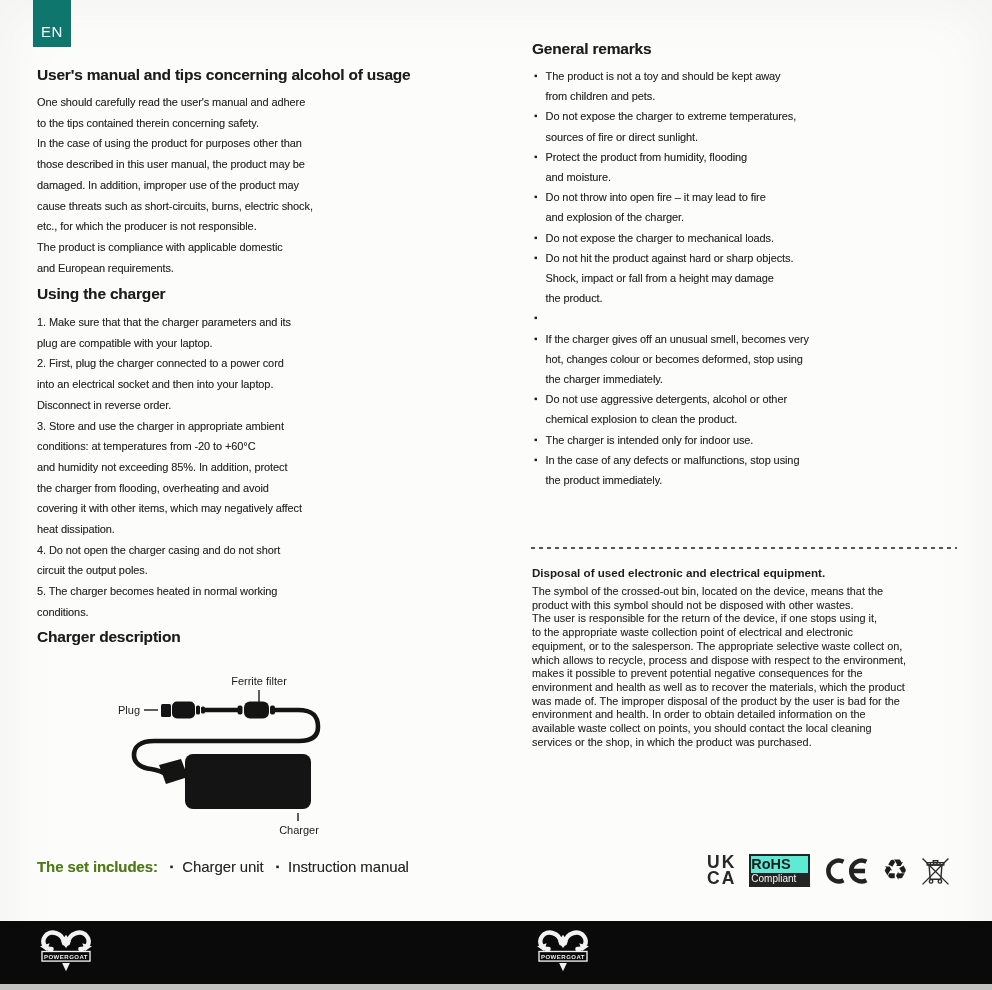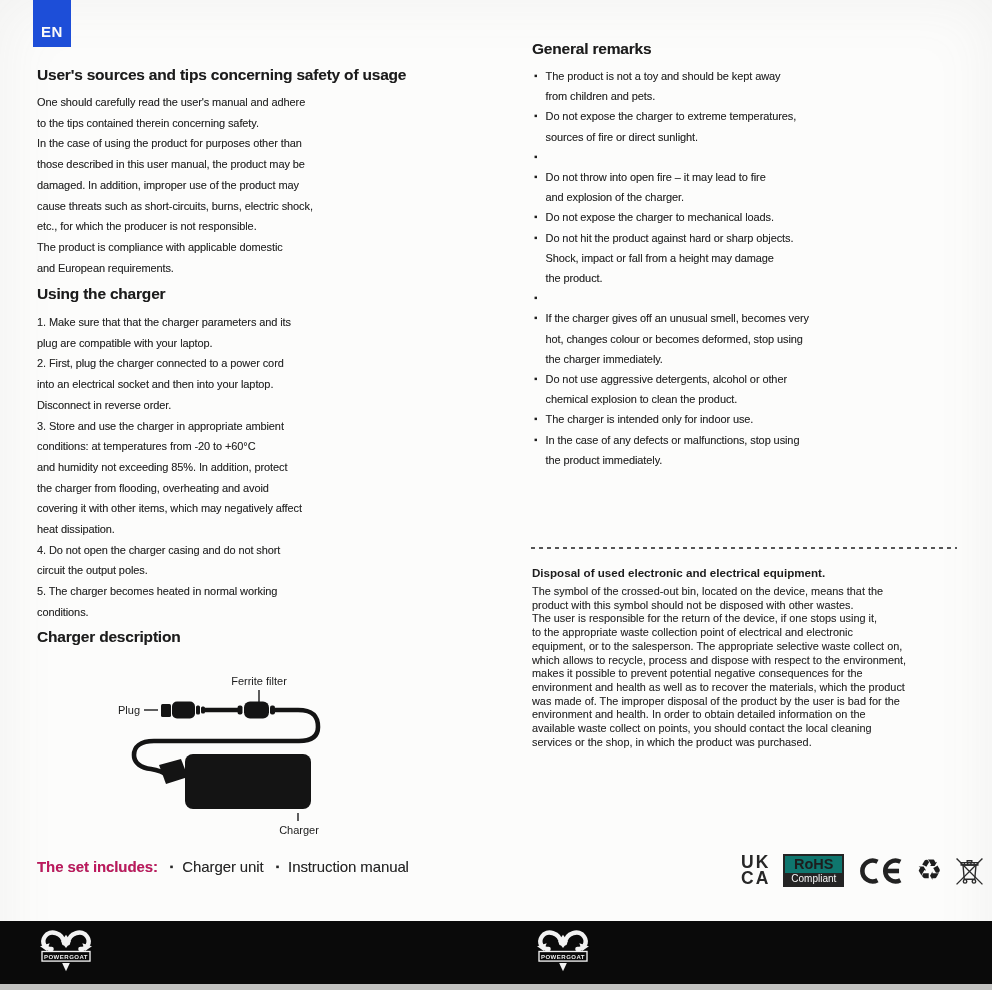--- a/index.html
+++ b/index.html
@@ -1,23 +1,23 @@
 <!DOCTYPE html>
 <html lang="en"><head>
 <meta charset="utf-8">
 <style>
   html,body{margin:0;padding:0;}
   body{width:992px;height:990px;position:relative;background:#fcfcfb;
        font-family:"Liberation Sans",sans-serif;color:#262626;overflow:hidden;}
   .page{position:absolute;inset:0;box-shadow:inset 0 0 60px rgba(120,120,120,0.08);}
   .abs{position:absolute;margin:0;}
   
-  .en-badge{left:33px;top:0;width:38px;height:47px;background:#1d4ed8;color:#fafafa;
+  .en-badge{left:33px;top:0;width:38px;height:47px;background:#0f766e;color:#fafafa;
     display:flex;align-items:flex-end;justify-content:center;padding-bottom:7px;
-    box-sizing:border-box;font-weight:bold;font-size:15px;letter-spacing:.5px;}
+    box-sizing:border-box;font-weight:normal;font-size:15px;letter-spacing:.5px;}
   
   .h-big{font-size:15.5px;font-weight:bold;color:#1c1c1c;letter-spacing:-0.2px;
     text-shadow:0 0 .4px rgba(0,0,0,.35);}
   .left-title{left:37px;top:66px;width:460px;}
   .using-title{left:37px;top:285px;}
   .desc-title{left:37px;top:628px;}
   .general-title{left:532px;top:40px;}
   
   .para{font-size:11px;line-height:20.7px;letter-spacing:-0.1px;white-space:pre-line;
     width:462px;text-shadow:0 0 .4px rgba(0,0,0,.3);}
@@ -37,27 +37,27 @@
     white-space:pre-line;color:#2a2a2a;text-shadow:0 0 .3px rgba(0,0,0,.3);}
   
   .diagram{left:95px;top:658px;}
   .dlabel{font-size:11px;fill:#1b1b1b;font-family:"Liberation Sans",sans-serif;}
   .dline{stroke:#1b1b1b;stroke-width:1.4;}
   .dfill{fill:#141414;}
   .cable{fill:none;stroke:#141414;stroke-width:4.6;stroke-linecap:round;}
   
   .set-includes{left:37px;top:858px;font-size:15px;letter-spacing:-0.1px;
     text-shadow:0 0 .4px rgba(0,0,0,.3);}
-  .set-includes b{font-weight:bold;color:#be185d;}
+  .set-includes b{font-weight:bold;color:#4d7c0f;}
   .set-includes .sq{font-size:10px;vertical-align:2px;margin:0 9px 0 12px;}
   
-  .marks{left:707px;top:852px;display:flex;align-items:center;margin-left:34px;}
+  .marks{left:707px;top:852px;display:flex;align-items:center;}
   .ukca{display:flex;flex-direction:column;font-size:17.5px;font-weight:800;
     line-height:15.5px;letter-spacing:2px;color:#272727;}
-  .rohs{width:61px;border:2.5px solid #242424;background:#0f766e;text-align:center;
+  .rohs{width:61px;border:2.5px solid #242424;background:#5eead4;
     margin-left:13px;box-sizing:border-box;}
   .rohs-top{font-weight:800;font-size:14.5px;color:#1d1d1d;line-height:17px;}
   .rohs-bottom{background:#242424;color:#f7f7f7;font-size:10px;line-height:11px;padding:0 0 1px;}
   .ce{margin-left:15px;}
   .ce-stroke{fill:none;stroke:#222;stroke-width:5.2;}
   .recycle{margin-left:13px;font-size:29px;line-height:29px;color:#1d1d1d;
     font-family:"DejaVu Sans",sans-serif;}
   .weee{margin-left:9px;}
   .wo{fill:none;stroke:#2b2b2b;stroke-width:1.5;}
   
@@ -67,21 +67,21 @@
   .goat-1{left:37px;} .goat-2{left:534px;}
   .goat text{font-family:"Liberation Sans",sans-serif;}
 </style>
 </head>
 <body>
 
 <div class="page">
 
   <div class="abs en-badge">EN</div>
 
-  <h1 class="abs h-big left-title">User's sources and tips concerning safety of usage</h1>
+  <h1 class="abs h-big left-title">User's manual and tips concerning alcohol of usage</h1>
 
   <p class="abs para intro">One should carefully read the user's manual and adhere
 to the tips contained therein concerning safety.
 In the case of using the product for purposes other than
 those described in this user manual, the product may be
 damaged. In addition, improper use of the product may
 cause threats such as short-circuits, burns, electric shock,
 etc., for which the producer is not responsible.
 The product is compliance with applicable domestic
 and European requirements.</p>
@@ -137,20 +137,22 @@
         <span class="txt">The product is not a toy and should be kept away
 from children and pets.</span>
       </li>
     <li>
         <span class="sq">▪</span>
         <span class="txt">Do not expose the charger to extreme temperatures,
 sources of fire or direct sunlight.</span>
       </li>
     <li>
         <span class="sq">▪</span>
+        <span class="txt">Protect the product from humidity, flooding
+and moisture.</span>
       </li>
     <li>
         <span class="sq">▪</span>
         <span class="txt">Do not throw into open fire – it may lead to fire
 and explosion of the charger.</span>
       </li>
     <li>
         <span class="sq">▪</span>
         <span class="txt">Do not expose the charger to mechanical loads.</span>
       </li>

